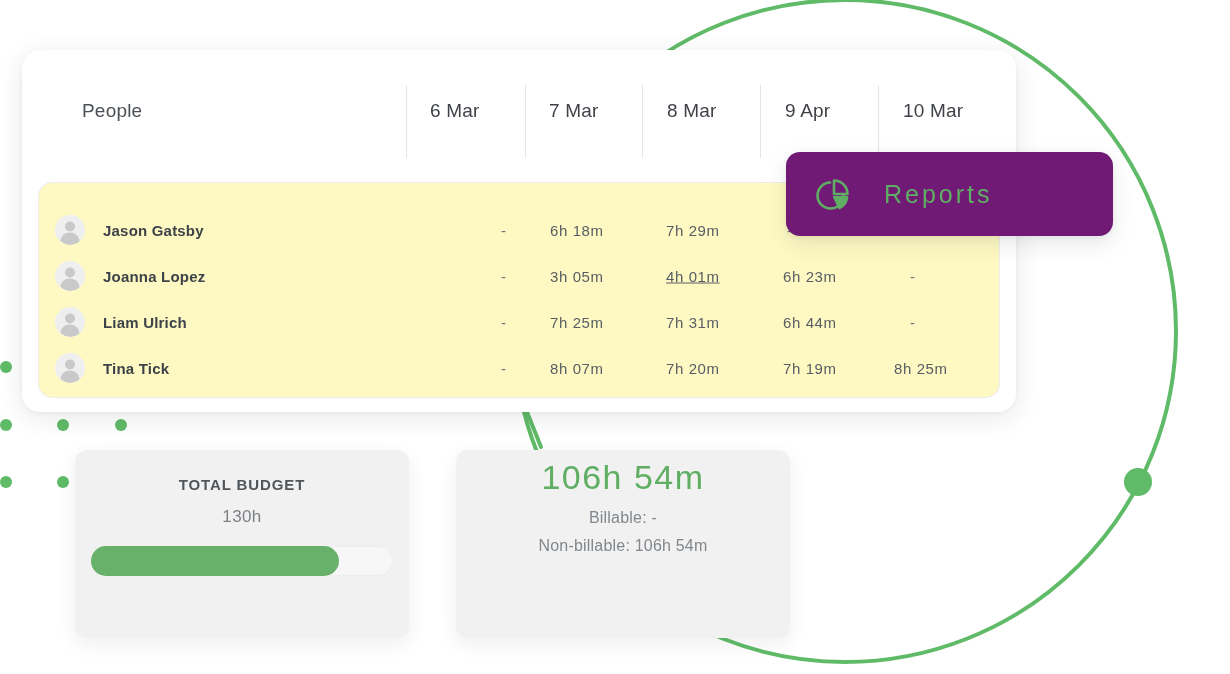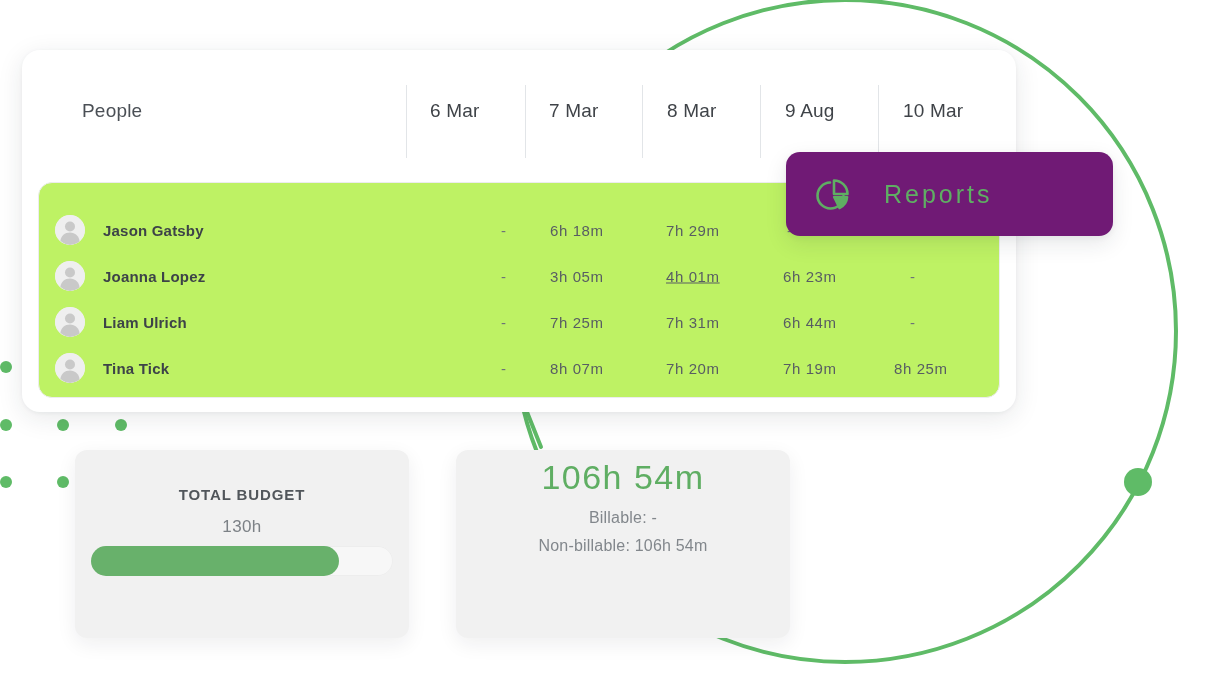--- a/index.html
+++ b/index.html
@@ -81,21 +81,21 @@
     top: 35px;
     width: 1px; height: 73px;
     background: #e2e5e8;
   }
 
   
   .rows-card {
     position: absolute;
     left: 16px; top: 132px;
     width: 962px; height: 216px;
-    background: #bef264;
+    background: #fef9c3;
     border: 1px solid #ececee;
     border-radius: 14px;
   }
 
   .row {
     position: relative;
     height: 46px;
     margin-top: 0;
   }
 
@@ -172,21 +172,21 @@
     left: 75px; top: 450px;
     width: 334px; height: 188px;
   }
   .card-hours {
     left: 456px; top: 450px;
     width: 334px; height: 188px;
   }
 
   .stat-title {
     text-align: center;
-    margin-top: 36px;
+    margin-top: 26px;
     font-size: 15px;
     font-weight: bold;
     color: #51565b;
     letter-spacing: .9px;
   }
 
   .budget-value {
     text-align: center;
     margin-top: 14px;
     font-size: 17px;
@@ -251,21 +251,21 @@
 
       <div class="head-divider" style="left:384px;"></div>
       <div class="head-divider" style="left:503px;"></div>
       <div class="head-divider" style="left:620px;"></div>
       <div class="head-divider" style="left:738px;"></div>
       <div class="head-divider" style="left:856px;"></div>
 
       <div class="head-date" style="left:408px;">6 Mar</div>
       <div class="head-date" style="left:527px;">7 Mar</div>
       <div class="head-date" style="left:645px;">8 Mar</div>
-      <div class="head-date" style="left:763px;">9 Aug</div>
+      <div class="head-date" style="left:763px;">9 Apr</div>
       <div class="head-date" style="left:881px;">10 Mar</div>
     </div>
 
     <div class="rows-card">
 
       <div class="row" style="margin-top:24px;">
         <span class="avatar">
           <svg width="30" height="30" viewBox="0 0 30 30">
             <circle cx="15" cy="15" r="15" fill="#efefef"></circle>
             <circle cx="15" cy="11.5" r="5" fill="#c9c9c9"></circle>

